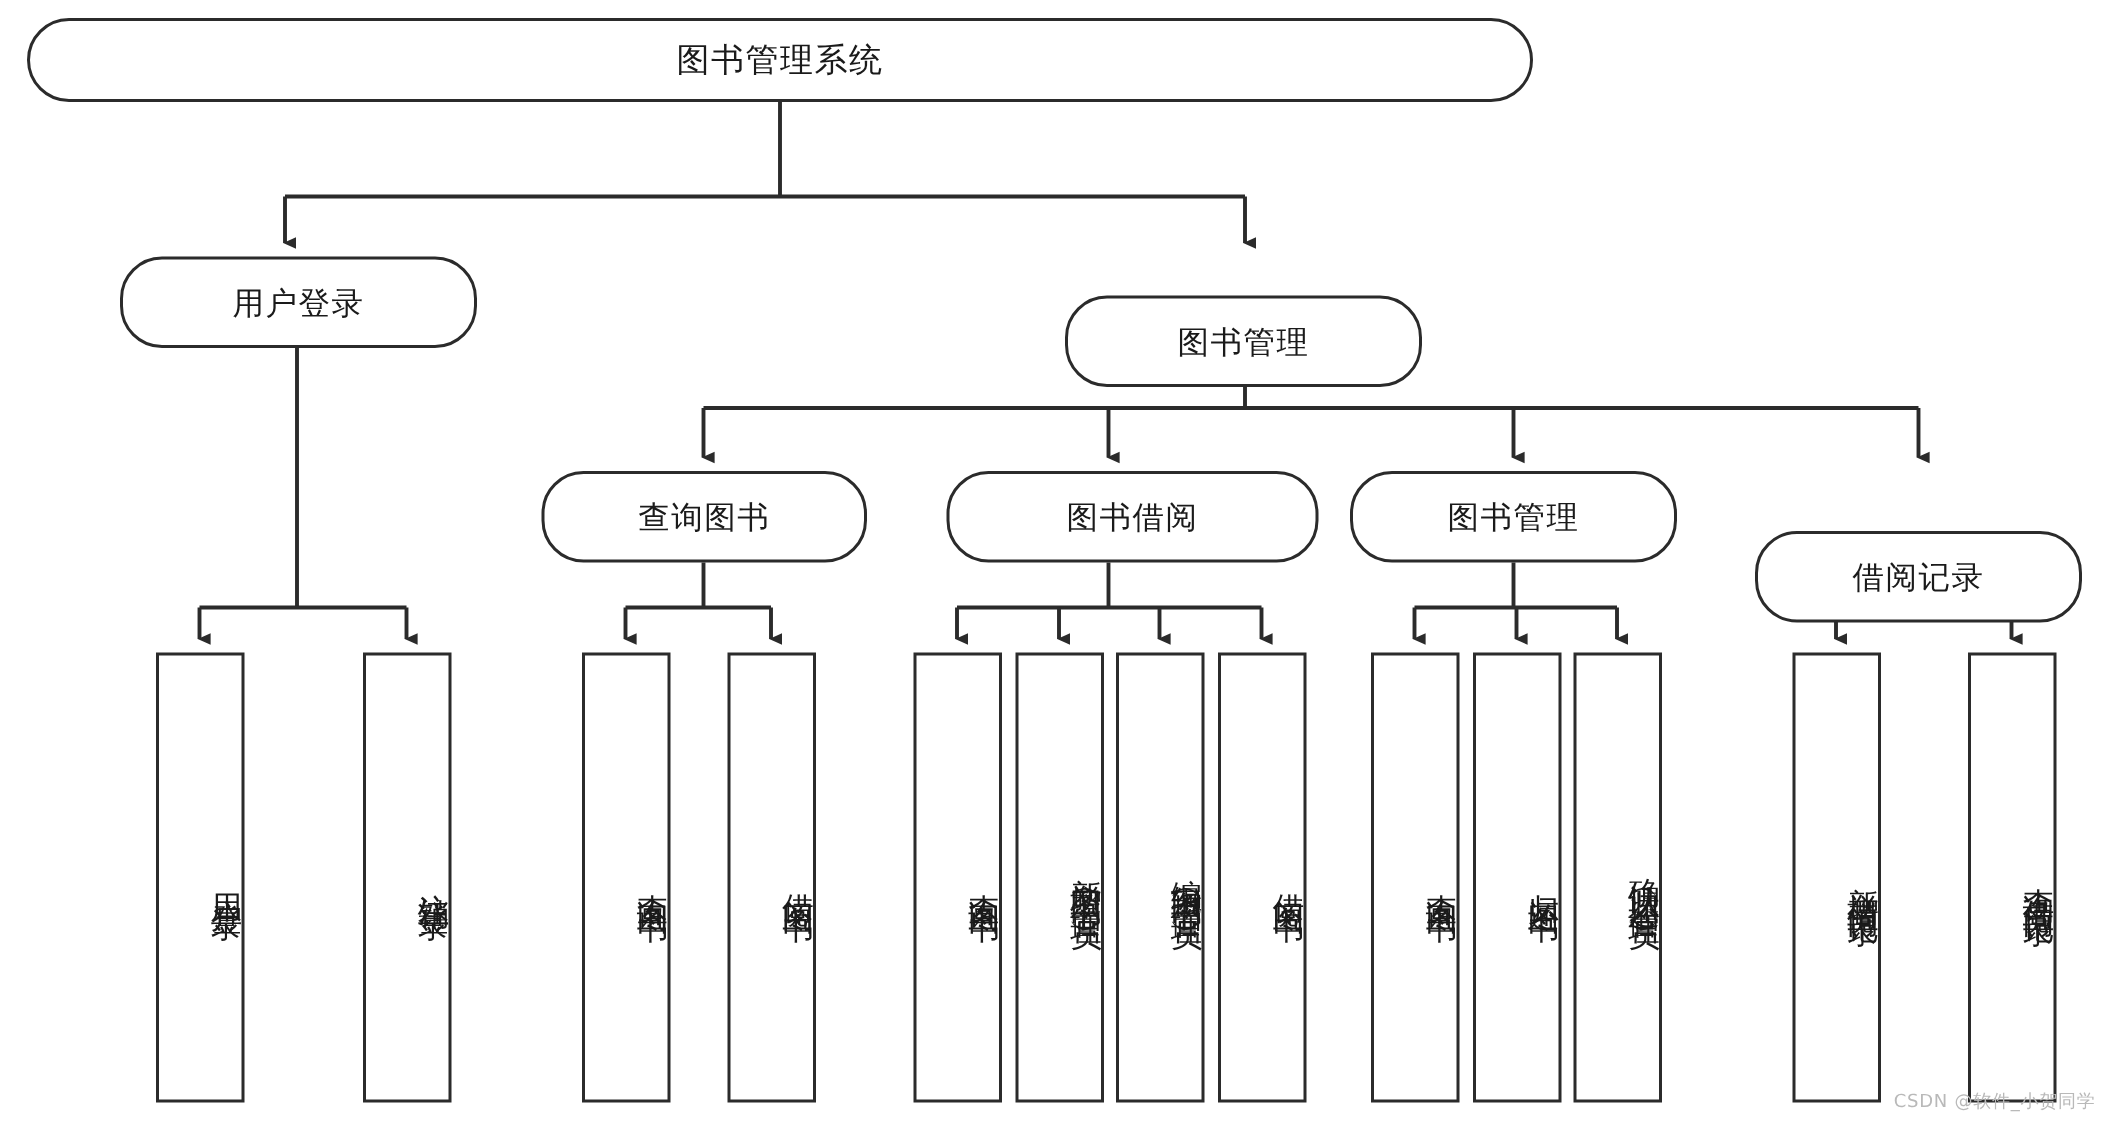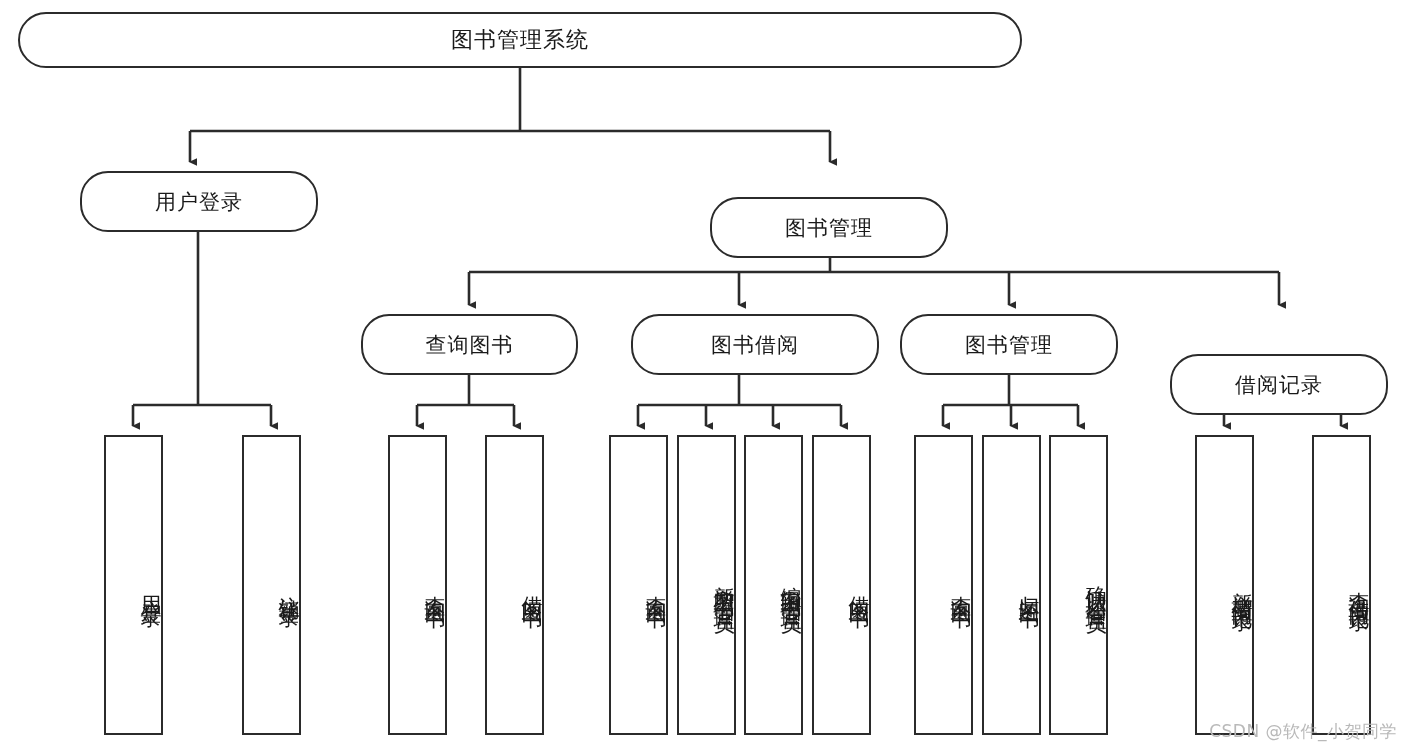--- a/index.html
+++ b/index.html
@@ -28,21 +28,21 @@
     padding-top:4px;
     align-items:flex-start;
     justify-content:center;
   }
   .node.v span{ display:block; }
 
   .watermark{
     position:absolute;
     right:8px;
     bottom:4px;
-    font-size:17px;
+    font-size:12px;
     color:#b9b9b9;
     white-space:nowrap;
     letter-spacing:0.5px;
   }
 </style>
 </head>
 <body>
 
 <div id="stage">
 

